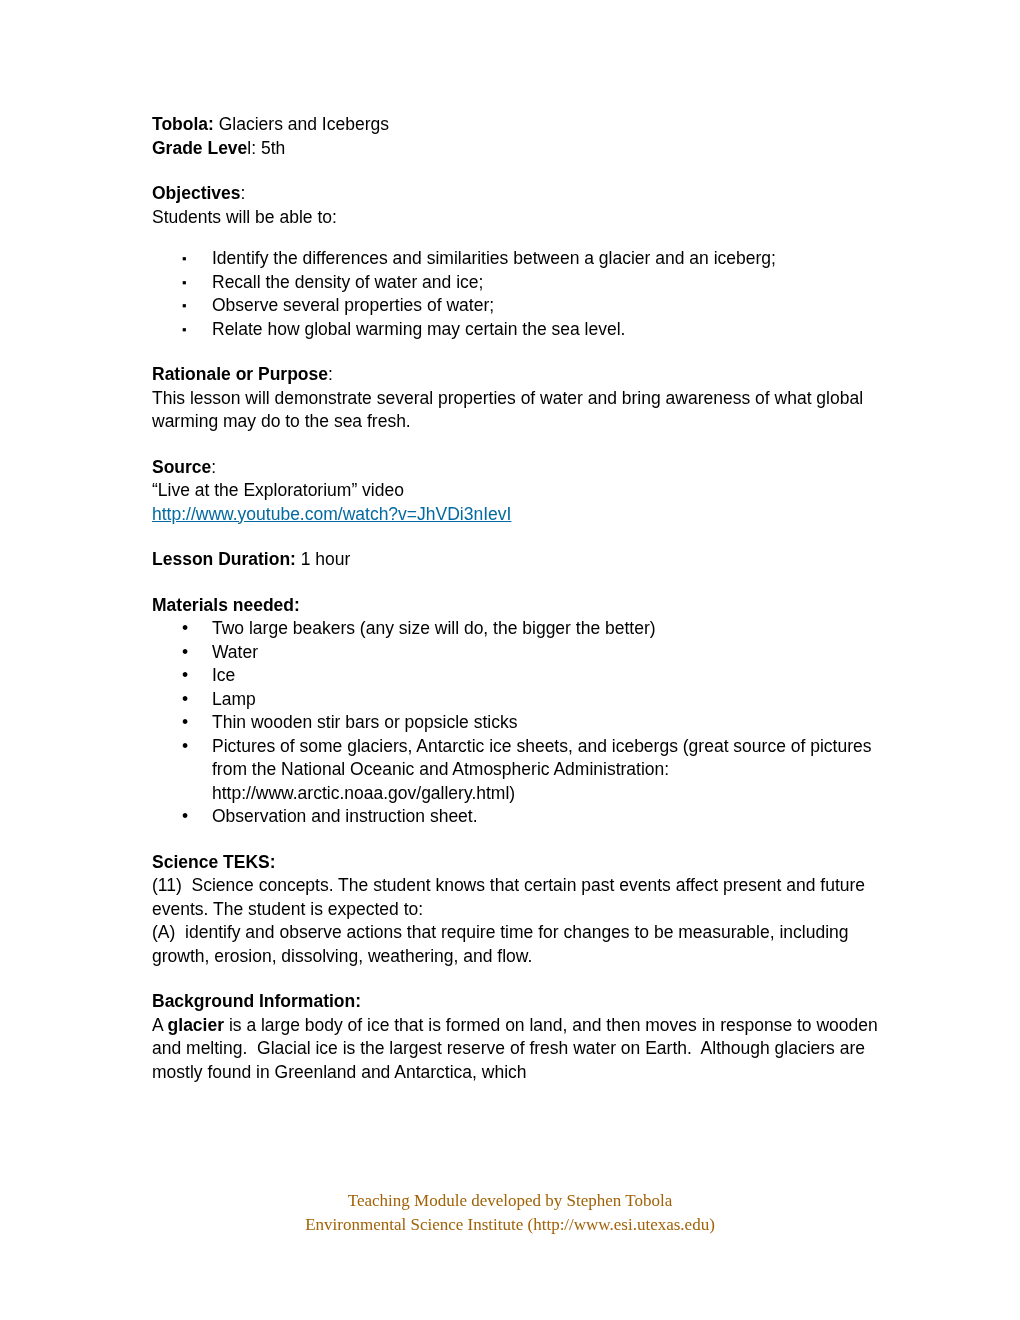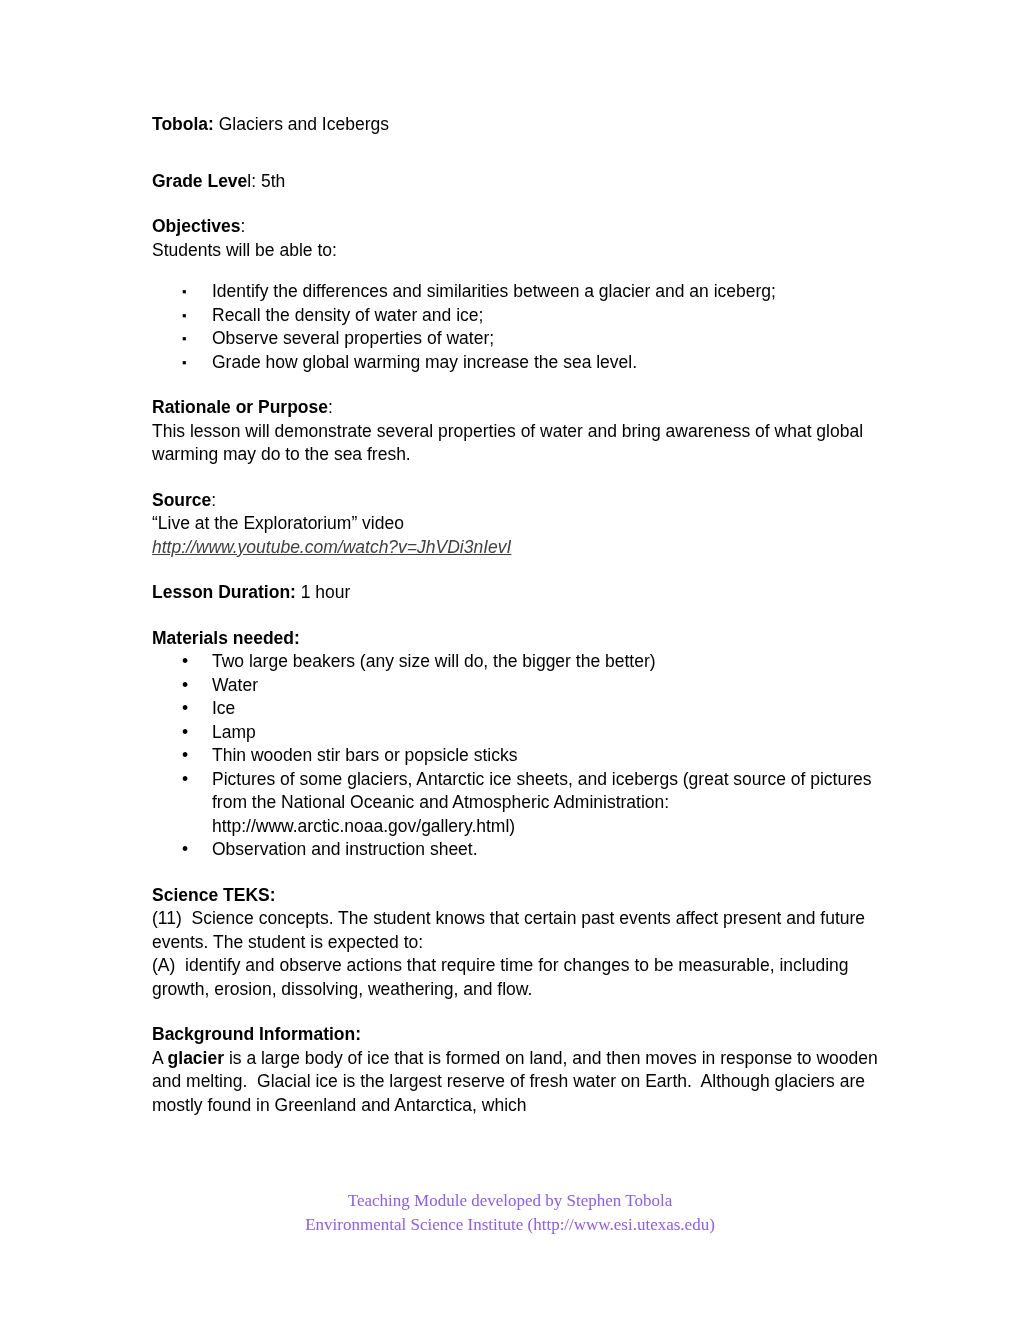--- a/index.html
+++ b/index.html
@@ -15,38 +15,38 @@
   }
   .content {
     position: absolute;
     left: 152px;
     top: 113px;
     width: 726px;
   }
   p { margin: 0; white-space: pre-wrap; }
   .b { font-weight: 700; }
   .sec { margin-top: 22px; }
-  .gap-lg { margin-top: 33px; }
+  .gap-lg { }
   ul { list-style: none; margin: 0; padding: 0; }
   ul.objectives { margin-top: 18px; }
   li { display: flex; padding-left: 30px; }
   .marker { flex: 0 0 30px; }
   .sq .marker { font-size: 13px; line-height: 23.5px; }
   .li-text { flex: 1 1 auto; white-space: pre-wrap; }
-  a.link { color: #404040; text-decoration: underline; cursor: pointer; font-style: italic; }
+  a.link { color: #0369a1; text-decoration: underline; cursor: pointer; }
   .footer {
     position: absolute;
     left: 0;
     top: 1189px;
     width: 1020px;
     text-align: center;
     font-family: "Liberation Serif", serif;
     font-size: 17px;
     line-height: 24px;
-    color: #8b5cf6;
+    color: #a16207;
   }
 </style>
 </head>
 <body>
 
 <div class="content">
 
   <p><span class="b">Tobola:</span><span> Glaciers and Icebergs</span></p>
 
   <p class="gap-lg"><span class="b">Grade Leve</span><span>l: 5th</span></p>
@@ -62,21 +62,21 @@
     <li>
         <span class="marker">▪</span>
         <span class="li-text">Recall the density of water and ice;</span>
       </li>
     <li>
         <span class="marker">▪</span>
         <span class="li-text">Observe several properties of water;</span>
       </li>
     <li>
         <span class="marker">▪</span>
-        <span class="li-text">Grade how global warming may increase the sea level.</span>
+        <span class="li-text">Relate how global warming may certain the sea level.</span>
       </li>
   </ul>
 
   <p class="sec"><span class="b">Rationale or Purpose</span><span>:</span></p>
   <p>This lesson will demonstrate several properties of water and bring awareness of what global warming may do to the sea fresh.</p>
 
   <p class="sec"><span class="b">Source</span><span>:</span></p>
   <p>“Live at the Exploratorium” video</p>
   <p><a class="link">http://www.youtube.com/watch?v=JhVDi3nIevI</a></p>
 

